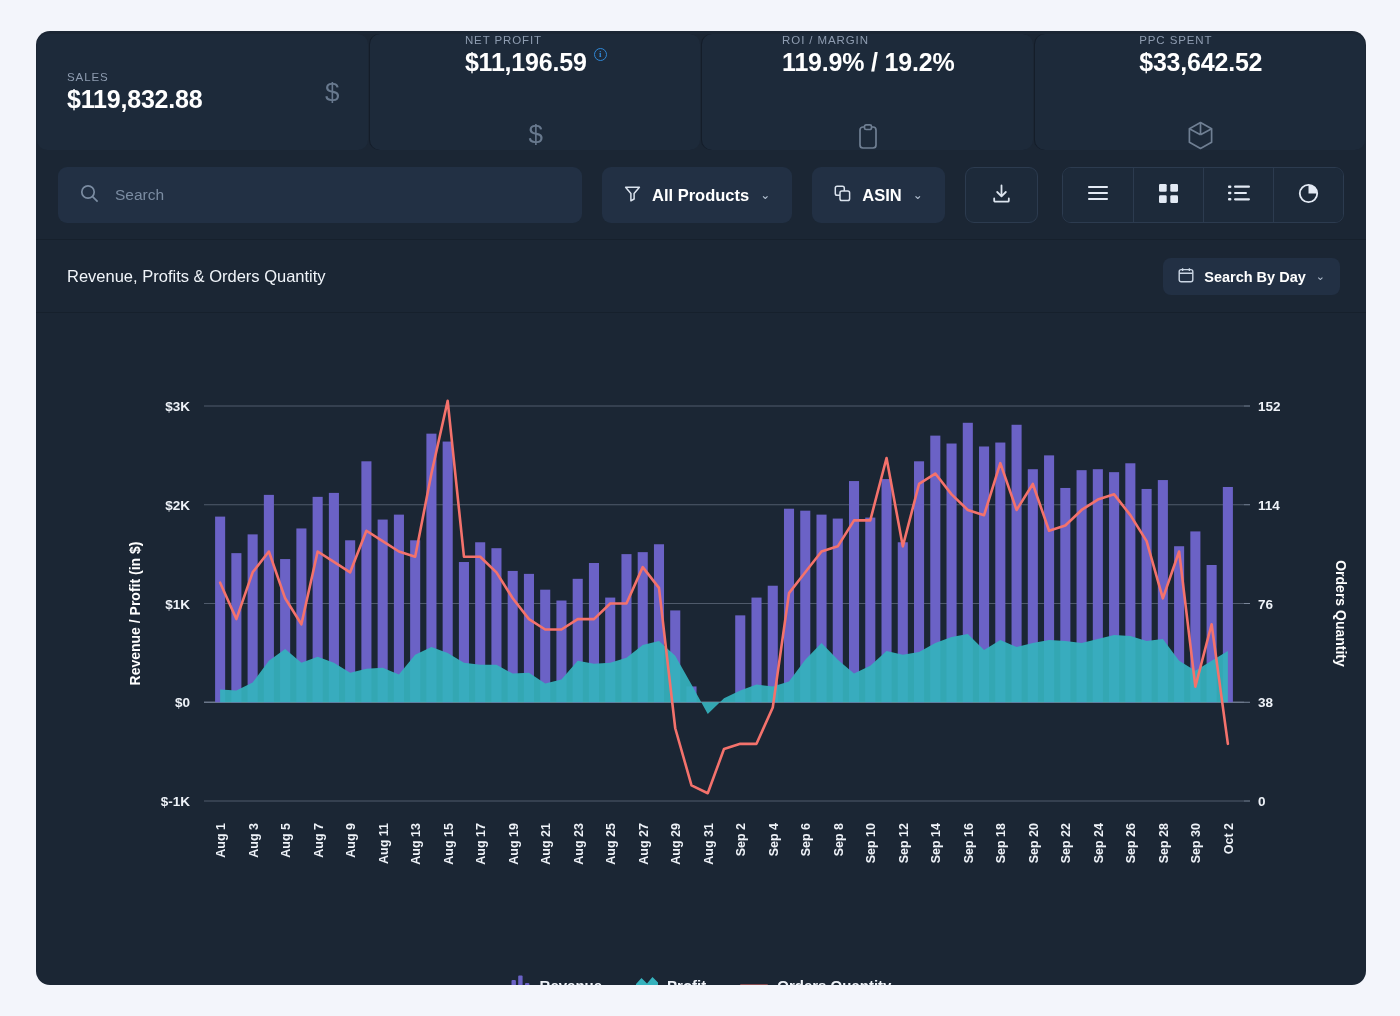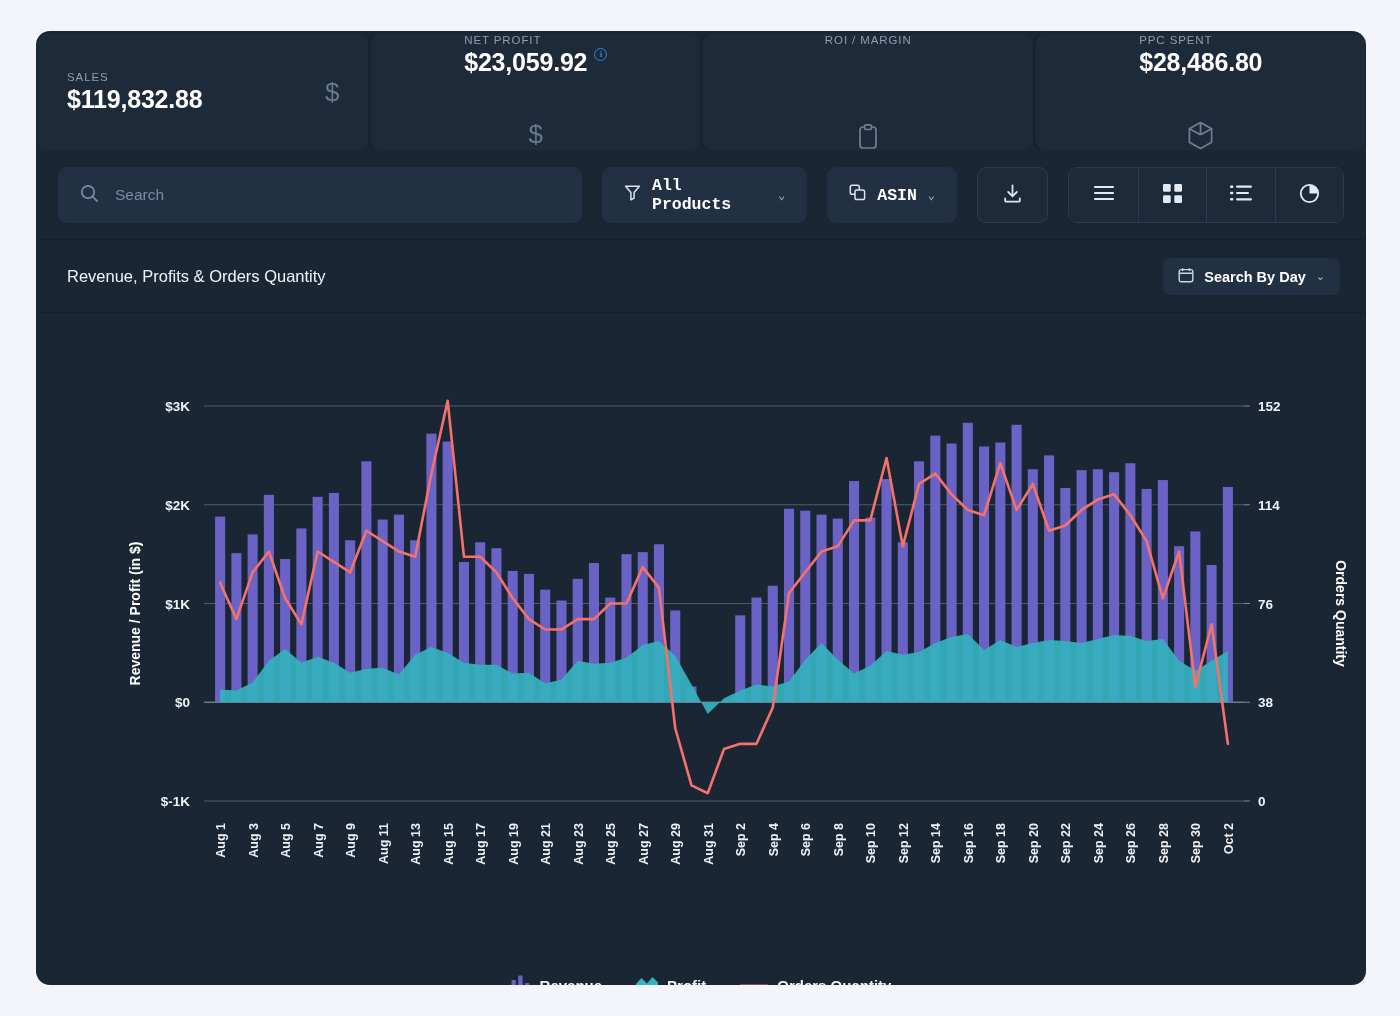--- a/index.html
+++ b/index.html
@@ -63,21 +63,21 @@
     display: flex; align-items: center; gap: 16px; padding: 0 22px;
   }
   .search-box input {
     flex: 1; background: transparent; border: 0; outline: none;
     color: #ec4899; font-size: 15.5px; font-family: "Liberation Sans", sans-serif;
   }
   .search-box input::placeholder { color: #7b8ca2; }
   .pill {
     height: 56px; background: #223044; border-radius: 9px;
     display: flex; align-items: center; gap: 11px; padding: 0 22px;
-    color: #ffffff; font-size: 16.5px; font-weight: bold; cursor: pointer; font-family: Liberation Mono, monospace;
+    color: #ffffff; font-size: 16.5px; font-weight: bold; cursor: pointer;
   }
   .pill .chev { color: #b4c1d2; font-size: 12px; font-weight: normal; }
   .icon-btn {
     width: 73px; height: 56px; background: #1d2a3a;
     border: 1px solid #2c3b4f; border-radius: 9px;
     display: flex; align-items: center; justify-content: center;
     color: #dde5ef; cursor: pointer;
   }
   .seg {
     display: flex; height: 56px; border: 1px solid #2c3b4f;
@@ -134,46 +134,49 @@
       </div>
       <div class="kpi-icon">
         <span class="dollar-glyph">$</span>
       </div>
     </div>
 
     <div class="kpi-card">
       <div class="kpi-inner">
         <div class="kpi-label">NET PROFIT</div>
         <div class="kpi-value">
-          <span>$23,059.92</span>
+          <span>$11,196.59</span>
           <span class="info-dot">i</span>
         </div>
       </div>
       <div class="kpi-icon">
         <span class="dollar-glyph">$</span>
       </div>
     </div>
 
     <div class="kpi-card">
       <div class="kpi-inner">
         <div class="kpi-label">ROI / MARGIN</div>
+        <div class="kpi-value">
+          <span>119.9% / 19.2%</span>
+        </div>
       </div>
       <div class="kpi-icon">
         <svg width="24" height="26" viewBox="0 0 24 26" fill="none" stroke="#6f7f93" stroke-width="1.7">
           <rect x="4" y="3" width="16" height="21" rx="3"></rect>
           <rect x="8.5" y="0.9" width="7" height="4.6" rx="1.6" fill="#1d2a3a"></rect>
         </svg>
       </div>
     </div>
 
     <div class="kpi-card">
       <div class="kpi-inner">
         <div class="kpi-label">PPC SPENT</div>
         <div class="kpi-value">
-          <span>$28,486.80</span>
+          <span>$33,642.52</span>
         </div>
       </div>
       <div class="kpi-icon">
         <svg width="27" height="29" viewBox="0 0 27 29" fill="none" stroke="#6f7f93" stroke-width="1.7" stroke-linejoin="round">
           <path d="M13.5 1.6 24.6 7.7v13.6L13.5 27.4 2.4 21.3V7.7z"></path>
           <path d="M13.5 1.6v12.2M13.5 13.8 24.6 7.7M13.5 13.8 2.4 7.7"></path>
         </svg>
       </div>
     </div>
   </div>

